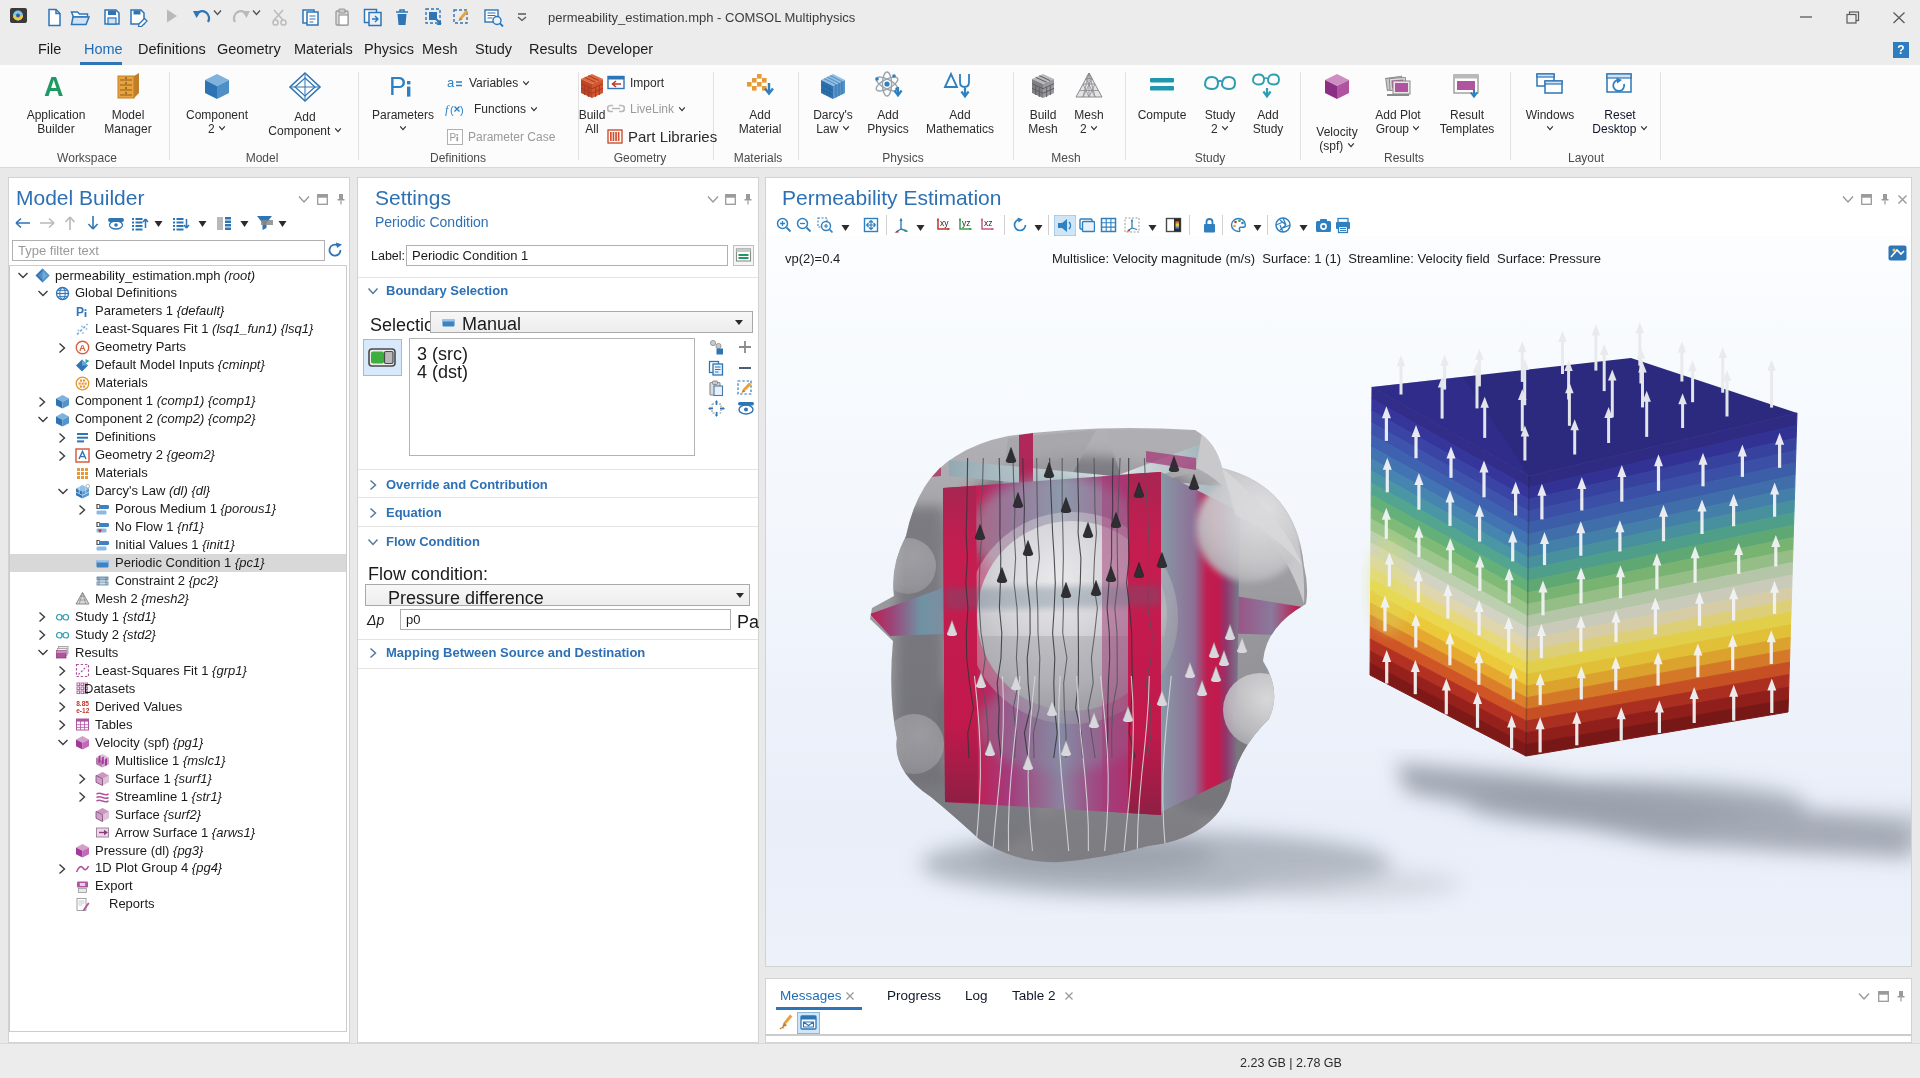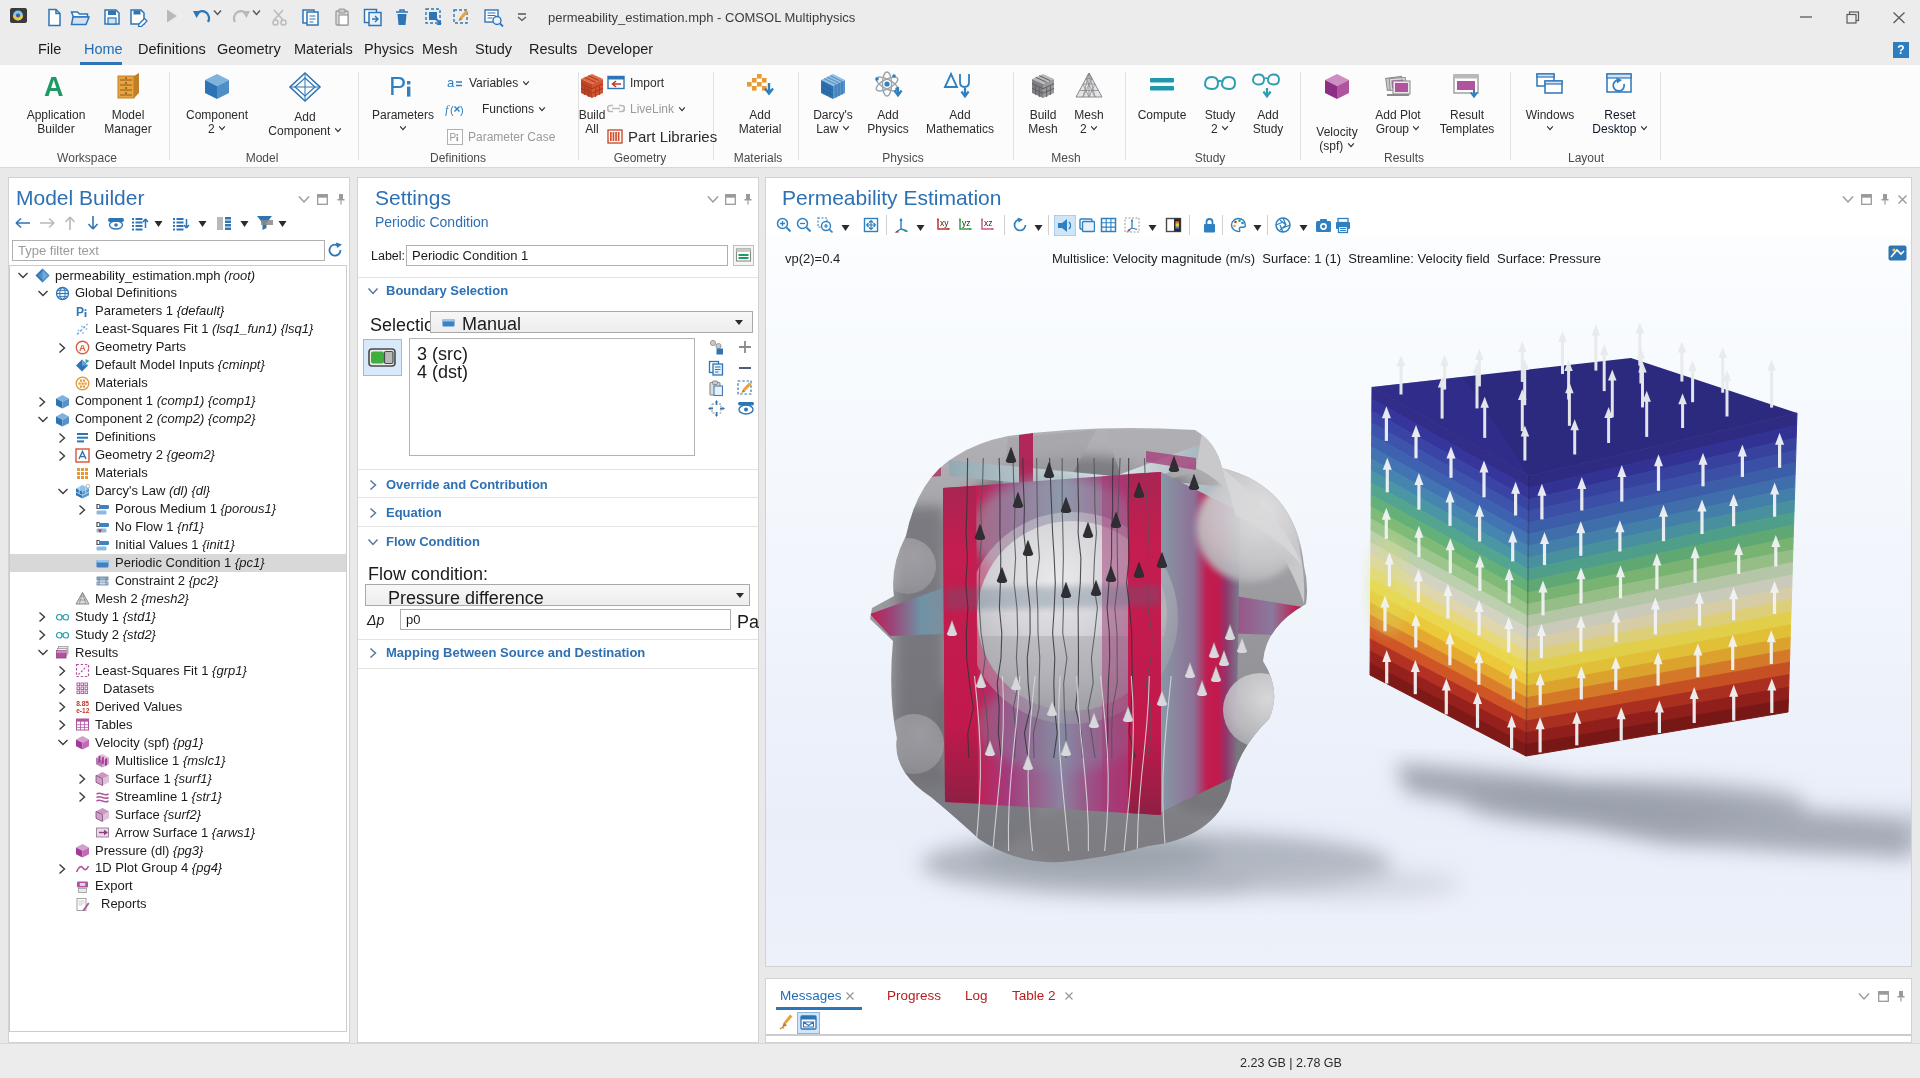--- a/index.html
+++ b/index.html
@@ -15,21 +15,21 @@
 .psub{font-size:14px;color:#2d70b3;white-space:nowrap;}
 .sect{font-size:13px;font-weight:bold;color:#2d70b3;white-space:nowrap;}
 .lab13{font-size:18px;color:#1a1a1a;white-space:nowrap;}
 .it{font-style:italic;}
 .sepline{position:absolute;height:1px;background:#e3e3e3;}
 .input{position:absolute;background:#fff;border:1px solid #b0b0b0;font-size:13px;color:#1a1a1a;padding:2px 5px;white-space:nowrap;}
 .combo{position:absolute;background:linear-gradient(#f7f7f7,#ededed);border:1px solid #a9a9a9;font-size:13px;color:#1a1a1a;white-space:nowrap;}
 .carr{position:absolute;width:0;height:0;border-left:4.5px solid transparent;border-right:4.5px solid transparent;border-top:5px solid #2b2b2b;}
 .trow{position:relative;height:17.98px;white-space:nowrap;font-size:13px;color:#1a1a1a;}
 .trow .tx{position:absolute;top:1px;}
-.tab{position:absolute;font-size:13.5px;color:#b91c1c;white-space:nowrap;}
+.tab{position:absolute;font-size:13.5px;color:#0f172a;white-space:nowrap;}
 </style></head><body>
 <div class="abs tb" style="left:0;top:0;width:1920px;height:35px;"></div>
 <svg class="" width="20" height="20" viewBox="0 0 20 20" style="position:absolute;left:9px;top:6px;">
     <rect x="1" y="2" width="17" height="15" rx="2" fill="#3a3a3a"></rect>
     <circle cx="9" cy="9.5" r="5" fill="#7ec4e8"></circle>
     <path d="M4,9.5 A5,5 0 0 0 14,9.5 Z" fill="#f4c542"></path>
     <circle cx="9" cy="9.5" r="2" fill="#2660a4"></circle>
   </svg>
 <svg class="" width="18" height="19" viewBox="0 0 18 19" style="position:absolute;left:45px;top:8px;">
     <path d="M4,1.5 h7 l4,4 v12 h-11 Z" fill="#fff" stroke="#2e75b6" stroke-width="1.5"></path>
@@ -303,21 +303,21 @@
         <text x="0" y="11" font-size="13" fill="#2e80c0" font-family="Liberation Sans,sans-serif">a</text>
         <path d="M9,6 h6 M9,9.5 h6" stroke="#2e80c0" stroke-width="1.6"></path>
       </svg></span><span style="font-size:12px;color:#2b2b2b;vertical-align:middle;margin-left:5px;">Variables</span><span style="margin-left:4px;vertical-align:middle;"><svg width="8" height="8" viewBox="0 0 10 10" style="display:inline-block;vertical-align:1px;">
         <polyline points="1.5,3 5,7 8.5,3" fill="none" stroke="#2b2b2b" stroke-width="1.4"></polyline>
       </svg></span></div>
 <div class="abs" style="left:445px;top:99px;height:18px;white-space:nowrap;"><span style="display:inline-block;vertical-align:middle;"><svg class="" width="20" height="14" viewBox="0 0 20 14" style="">
         <text x="0" y="11.5" font-size="12" font-style="italic" fill="#2e80c0" font-family="Liberation Serif,serif">f</text>
         <text x="5" y="11.5" font-size="11" fill="#2e80c0" font-family="Liberation Sans,sans-serif">(</text>
         <path d="M9.5,4.5 l5,5 M14.5,4.5 l-5,5" stroke="#2e80c0" stroke-width="1.4"></path>
         <text x="15" y="11.5" font-size="11" fill="#2e80c0" font-family="Liberation Sans,sans-serif">)</text>
-      </svg></span><span style="font-size:12px;color:#2b2b2b;vertical-align:middle;margin-left:17px;">Functions</span><span style="margin-left:4px;vertical-align:middle;"><svg width="8" height="8" viewBox="0 0 10 10" style="display:inline-block;vertical-align:1px;">
+      </svg></span><span style="font-size:12px;color:#2b2b2b;vertical-align:middle;margin-left:9px;">Functions</span><span style="margin-left:4px;vertical-align:middle;"><svg width="8" height="8" viewBox="0 0 10 10" style="display:inline-block;vertical-align:1px;">
         <polyline points="1.5,3 5,7 8.5,3" fill="none" stroke="#2b2b2b" stroke-width="1.4"></polyline>
       </svg></span></div>
 <div class="abs" style="left:447px;top:127px;height:18px;white-space:nowrap;"><span style="display:inline-block;vertical-align:middle;"><svg class="" width="16" height="16" viewBox="0 0 16 16" style="">
         <rect x="0.5" y="0.5" width="15" height="15" fill="#fff" stroke="#b0b0b0" stroke-width="1"></rect>
         <text x="2.5" y="11.5" font-size="10" fill="#9a9a9a" font-family="Liberation Sans,sans-serif">P</text>
         <rect x="9.5" y="5" width="1.6" height="1.6" fill="#9a9a9a"></rect>
         <rect x="9.5" y="7.8" width="1.6" height="4.4" fill="#9a9a9a"></rect>
       </svg></span><span style="font-size:12px;color:#9a9a9a;vertical-align:middle;margin-left:5px;">Parameter Case</span></div>
 <div class="abs" style="left:607px;top:73px;height:18px;white-space:nowrap;"><span style="display:inline-block;vertical-align:middle;"><svg class="" width="18" height="15" viewBox="0 0 18 15" style="">
         <rect x="1" y="1.5" width="16" height="12" fill="#fff" stroke="#2e75b6" stroke-width="1.4"></rect>
@@ -664,21 +664,21 @@
           <rect x="2" y="2" width="2.6" height="2.6" fill="none" stroke="#b0549f" stroke-width="0.9"></rect>
           <rect x="6" y="2" width="2.6" height="2.6" fill="none" stroke="#b0549f" stroke-width="0.9"></rect>
           <rect x="10" y="2" width="2.6" height="2.6" fill="none" stroke="#b0549f" stroke-width="0.9"></rect>
           <rect x="2" y="6" width="2.6" height="2.6" fill="none" stroke="#b0549f" stroke-width="0.9"></rect>
           <rect x="6" y="6" width="2.6" height="2.6" fill="none" stroke="#b0549f" stroke-width="0.9"></rect>
           <rect x="10" y="6" width="2.6" height="2.6" fill="none" stroke="#b0549f" stroke-width="0.9"></rect>
           <rect x="2" y="10" width="2.6" height="2.6" fill="none" stroke="#b0549f" stroke-width="0.9"></rect>
           <rect x="6" y="10" width="2.6" height="2.6" fill="none" stroke="#b0549f" stroke-width="0.9"></rect>
           <rect x="10" y="10" width="2.6" height="2.6" fill="none" stroke="#b0549f" stroke-width="0.9"></rect>
         </svg>
-        <span class="tx" style="left:93px;">Datasets<span class="it"></span></span>
+        <span class="tx" style="left:74px;">Datasets<span class="it"></span></span>
       </div>
 <div class="trow" style="">
         <svg class="" width="14" height="14" viewBox="0 0 14 14" style="position:absolute;left:46px;top:2.5px;">
           <polyline points="3.5,2.5 8.5,7 3.5,11.5" fill="none" stroke="#3c3c3c" stroke-width="1.4"></polyline>
         </svg>
         <svg class="" width="15" height="15" viewBox="0 0 15 15" style="position:absolute;left:65px;top:1.5px;">
           <text x="1.2" y="7" font-size="6.6" font-weight="bold" fill="#c0392b" font-family="Liberation Sans,sans-serif">8.85</text>
           <text x="1.2" y="13.5" font-size="6.6" font-weight="bold" fill="#c0392b" font-family="Liberation Sans,sans-serif">e-12</text>
         </svg>
         <span class="tx" style="left:85px;">Derived Values<span class="it"></span></span>
@@ -782,21 +782,21 @@
           <rect x="4.8" y="4" width="5.4" height="3" fill="#e8cfe4"></rect>
         </svg>
         <span class="tx" style="left:85px;">Export<span class="it"></span></span>
       </div>
 <div class="trow" style="">
         <svg class="" width="15" height="15" viewBox="0 0 15 15" style="position:absolute;left:65px;top:1.5px;">
           <rect x="2" y="1.5" width="9" height="12" fill="#fff" stroke="#9a9a9a" stroke-width="0.9"></rect>
           <path d="M3.5,4 h6 M3.5,6 h6 M3.5,8 h4" stroke="#c0c0c0" stroke-width="0.9"></path>
           <polygon points="8,12.5 13,5.5 14.5,6.6 9.5,13.6 7.6,14" fill="#b0549f"></polygon>
         </svg>
-        <span class="tx" style="left:91px;text-align:right;">Reports<span class="it"></span></span>
+        <span class="tx" style="left:99px;text-align:right;">Reports<span class="it"></span></span>
       </div>
     </div>
   </div>
 <div class="panel" id="set" style="left:357px;top:177px;width:402px;height:866px;"></div>
 <div class="abs ptitle" style="left:375px;top:186px;">Settings</div>
 <div class="abs psub" style="left:375px;top:214px;">Periodic Condition</div>
 <svg class="" width="12" height="9" viewBox="0 0 12 9" style="position:absolute;left:707px;top:195px;">
     <polyline points="1,1.5 6,7 11,1.5" fill="none" stroke="#9a9a9a" stroke-width="1.4"></polyline>
   </svg>
 <svg class="" width="11" height="11" viewBox="0 0 11 11" style="position:absolute;left:725px;top:194px;">

